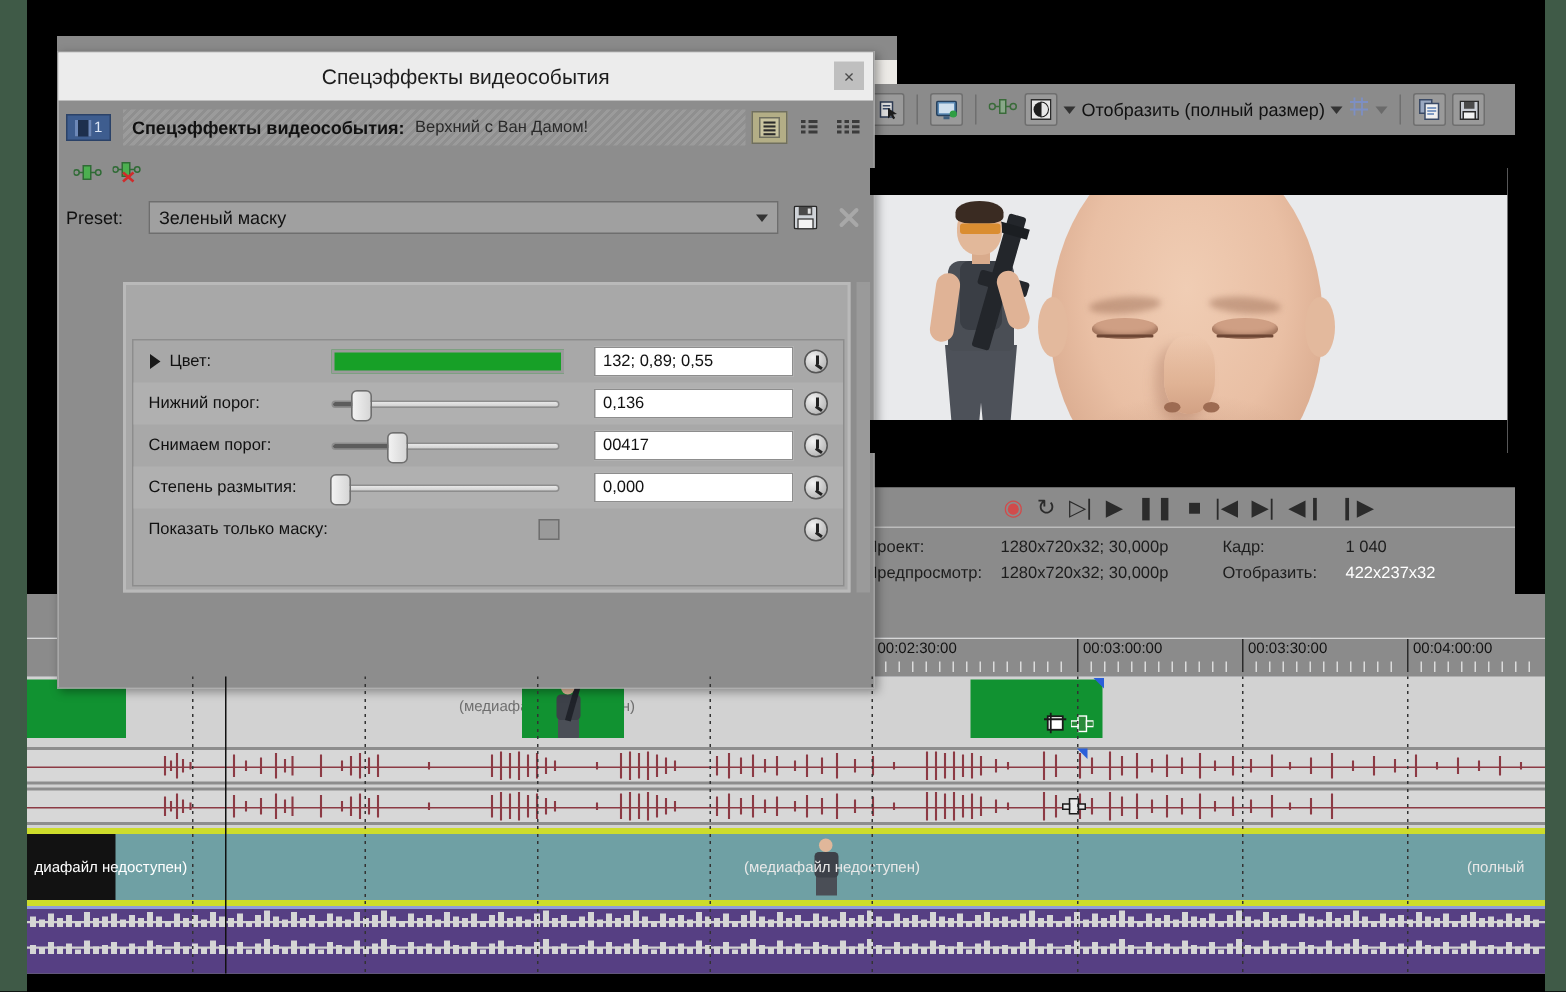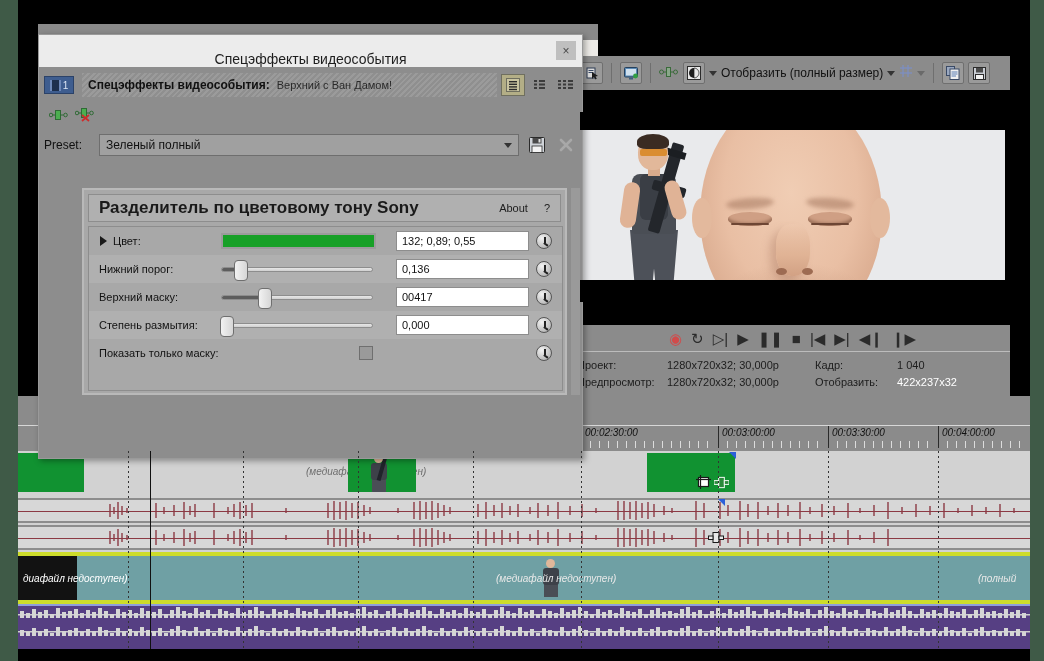--- a/index.html
+++ b/index.html
@@ -116,21 +116,21 @@
     padding-top:4px;
   }
   .ps-row { display:flex; height:17px; align-items:center; }
   .ps-k1 { width:92px; padding-left:2px; }
   .ps-v1 { width:148px; }
   .ps-k2 { width:82px; }
   .ps-v2 { color:#fff; }
   .ps-v2.dark { color:#1d1d1d; }
 
   
-  .timeline { position:absolute; left:18px; top:396px; width:856px; height:253px; background:#0f172a;font-style:italic; }
+  .timeline { position:absolute; left:18px; top:396px; width:856px; height:253px; background:#0f172a; }
   .tl-blank { position:absolute; left:0; top:0; width:1012px; height:29px; background:#8b8b8b; }
   .tl-ruler {
     position:absolute; left:0; top:29px; width:1012px; height:26px;
     background:#8b8b8b; border-top:1px solid #d7d7d7;
   }
   .tick-lab { position:absolute; top:1px; font-size:10px; color:#111; }
   .tick-major { position:absolute; top:0; width:1px; height:22px; background:#2b2b2b; }
   .tick-minor { position:absolute; top:15px; width:1px; height:7px; background:#dcdcdc; }
 
   .tl-tracks { position:absolute; left:0; top:55px; width:1012px; height:198px; background:#d2d2d2; }
@@ -174,21 +174,21 @@
   .tl-dotted { position:absolute; top:0; width:1px; height:198px; z-index:5;
     background:repeating-linear-gradient(to bottom,#333 0 2px,transparent 2px 5px); }
 
   
   .dialog {
     position:absolute; left:38px; top:34px; width:545px; height:425px;
     background:#ececec; border:1px solid #9a9a9a;
     box-shadow: 2px 2px 6px rgba(0,0,0,.35);
   }
   .dlg-title {
-    height:32px; background:#ececec; display:flex; align-items:flex-end; justify-content:center;
+    height:32px; background:#ececec; display:flex; align-items:center; justify-content:center;
     position:relative;
   }
   .dlg-title-text { font-size:14px; color:#1d1d1d; }
   .dlg-close {
     position:absolute; right:6px; top:6px; width:20px; height:19px; background:#bfbfbf;
     display:flex; align-items:center; justify-content:center; font-size:12px; color:#4a4a4a;
   }
   .dlg-body { position:absolute; left:0; top:32px; width:543px; height:391px; background:#8d8d8d; }
 
   .fx-header {
@@ -1170,21 +1170,21 @@
               <line x1="7" y1="7" x2="14" y2="13"></line>
                 <line x1="14" y1="7" x2="7" y2="13"></line>
             </g>
           </svg>
         </div>
       </div>
 
       <div class="preset-row">
         <span class="preset-lbl">Preset:</span>
         <div class="preset-combo">
-          <span class="preset-val">Зеленый полный</span>
+          <span class="preset-val">Зеленый маску</span>
           <span class="caret"></span>
         </div>
         <div class="preset-ic">
           <svg width="16" height="16" viewBox="0 0 16 16">
             <rect x="0.5" y="0.5" width="15" height="15" rx="1" fill="#cfd3d8" stroke="#2b2b2b"></rect>
             <rect x="3.5" y="1" width="9" height="5.5" fill="#4a4a4a"></rect>
             <rect x="9.5" y="2" width="2" height="3.5" fill="#e0e0e0"></rect>
             <rect x="3" y="9" width="10" height="6.5" fill="#f4f4f4" stroke="#2b2b2b" stroke-width="0.8"></rect>
           </svg>
         </div>
@@ -1192,27 +1192,20 @@
           <svg width="16" height="16" viewBox="0 0 16 16">
             <g stroke="#a8a8a8" stroke-width="2.6" stroke-linecap="round">
               <line x1="3" y1="3" x2="13" y2="13"></line>
                 <line x1="13" y1="3" x2="3" y2="13"></line>
             </g>
           </svg>
         </div>
       </div>
 
       <div class="param-panel">
-        <div class="pp-title">
-          <span class="pp-title-text">Разделитель по цветовому тону Sony</span>
-          <span class="pp-title-right">
-            <span>About</span>
-            <span>?</span>
-          </span>
-        </div>
 
         <div class="pp-rows">
 
           <div class="prow">
             <span class="prow-lbl" style="display:flex;align-items:center;padding-left:6px;">
               <span class="tri"></span>
               <span>Цвет:</span>
             </span>
             <span class="prow-mid">
               <span class="swatch"></span>
@@ -1231,21 +1224,21 @@
                 <span class="slider-knob" style="left:12px;"></span>
               </span>
             </span>
             <span class="prow-val">0,136</span>
             <span class="prow-clock">
                 <span class="clock-ic"></span>
               </span>
           </div>
 
           <div class="prow">
-            <span class="prow-lbl">Верхний маску:</span>
+            <span class="prow-lbl">Снимаем порог:</span>
             <span class="prow-mid">
               <span class="slider-track">
                 <span class="slider-fill" style="width:38px;"></span>
                 <span class="slider-knob" style="left:36px;"></span>
               </span>
             </span>
             <span class="prow-val">00417</span>
             <span class="prow-clock">
                 <span class="clock-ic"></span>
               </span>

